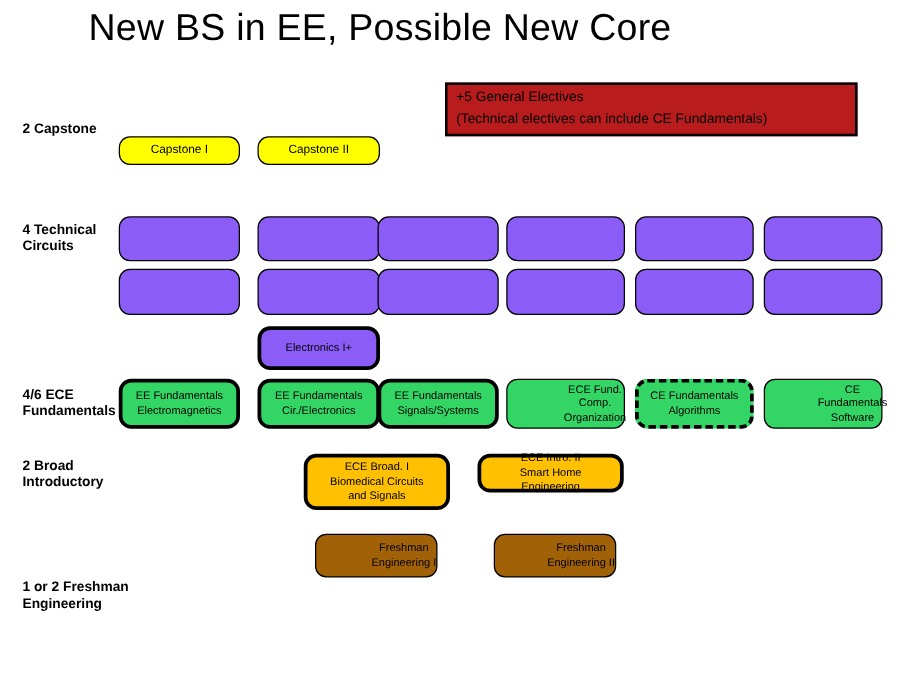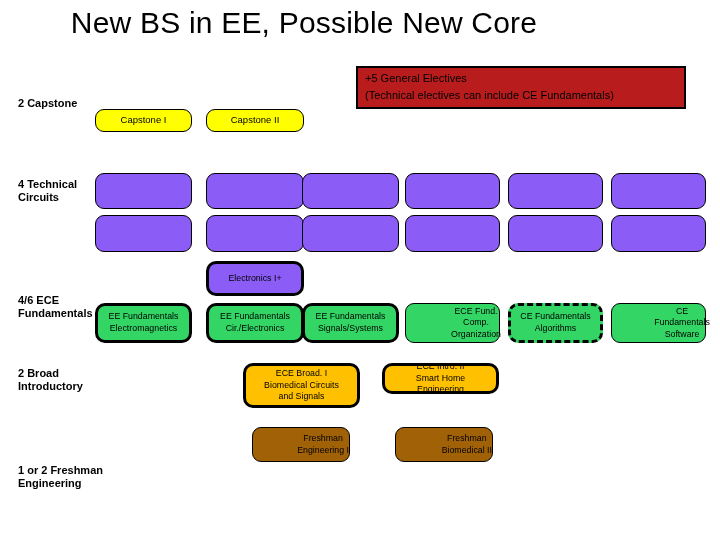--- a/index.html
+++ b/index.html
@@ -89,21 +89,21 @@
   <div class="abs box bgreen b-thin r-el2 c2"></div>
   <div class="abs box bgreen b-thin r-el2 c3"></div>
   <div class="abs box bgreen b-thin r-el2 c4"></div>
   <div class="abs box bgreen b-thin r-el2 c5"></div>
   <div class="abs box bgreen b-thin r-el2 c6"></div>
 
   <div class="abs box bgreen b-thick c2" style="top:261px;height:35px;">
     <div class="box-text">Electronics I+</div>
   </div>
 
-  <div class="abs row-label" style="top:294px;">
+  <div class="abs row-label" style="top:310px;">
     <span>4/6 ECE</span>
     <span>Fundamentals</span>
   </div>
   <div class="abs box egreen b-thick r-fun c1">
     <div class="box-text">
       <span>EE Fundamentals</span>
       <span>Electromagnetics</span>
     </div>
   </div>
   <div class="abs box egreen b-thick r-fun c2">
@@ -162,17 +162,17 @@
   </div>
   <div class="abs box purple" style="left:252px;top:427px;width:98px;height:35px;">
     <div class="box-text">
       <span>Freshman</span>
       <span>Engineering I</span>
     </div>
   </div>
   <div class="abs box purple" style="left:395px;top:427px;width:98px;height:35px;">
     <div class="box-text">
       <span>Freshman</span>
-      <span>Biomedical II</span>
+      <span>Engineering II</span>
     </div>
   </div>
 
 </div>
 
 </body></html>

